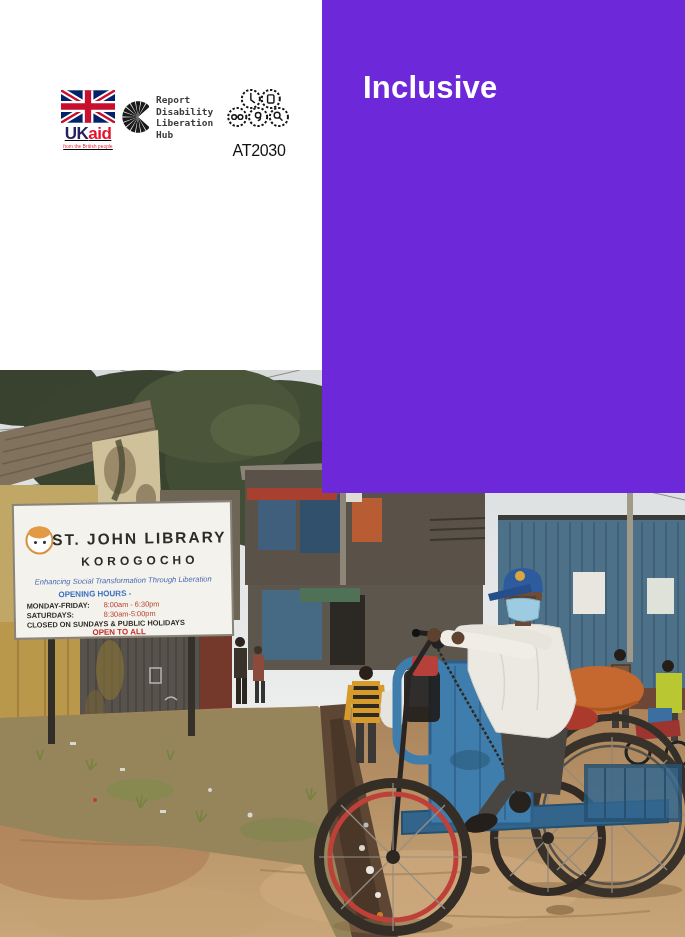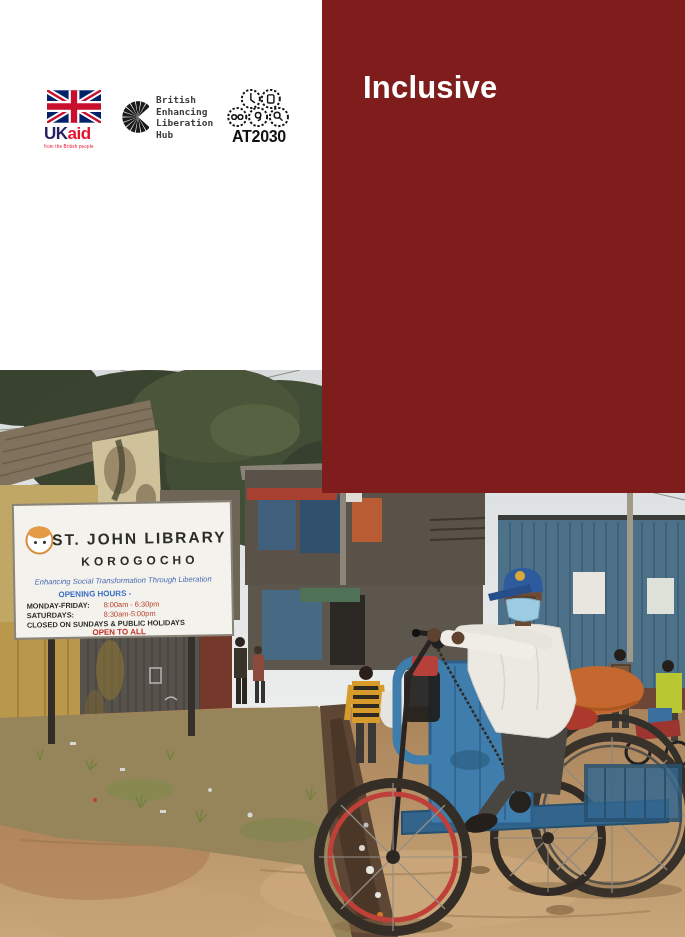--- a/index.html
+++ b/index.html
@@ -3,40 +3,40 @@
 <meta charset="utf-8">
 <style>
   html,body { margin:0; padding:0; background:#ffffff; }
   .page {
     position:relative; width:685px; height:937px; background:#ffffff;
     overflow:hidden; font-family:"Liberation Sans", sans-serif;
   }
 
   
   .logo-row { position:absolute; left:0; top:0; width:322px; height:370px; }
-  .ukaid { position:absolute; left:44px; top:90px; width:60px; text-align:left; }
+  .ukaid { position:absolute; left:58px; top:90px; width:60px; text-align:center;text-decoration:underline; }
   .ukaid svg { display:block; width:54px; height:33px; margin:0 auto; }
   .ukaid-word { font-size:17px; font-weight:700; line-height:1; margin-top:2px; letter-spacing:-0.5px; }
   .ukaid-word .uk  { color:#262262; }
   .ukaid-word .aid { color:#E8112D; }
   .ukaid-tag { font-size:4.5px; color:#E8112D; margin-top:1.5px; letter-spacing:0.2px; }
 
   .gdi { position:absolute; left:119px; top:92px; display:flex; gap:7px; }
   .gdi svg { width:30px; height:50px; display:block; }
   .gdi-text { font-family:"DejaVu Sans Mono", monospace; font-size:9.5px; line-height:11.5px;
               font-weight:bold; color:#3c3c3c; padding-top:2px; white-space:nowrap; }
 
   .at2030 { position:absolute; left:221px; top:89px; width:76px; text-align:center; }
   .at2030 svg { display:block; width:70px; height:38px; margin:0 auto; }
-  .at2030-label { font-size:16px; font-weight:700; color:#111; line-height:1; margin-top:2px; letter-spacing:-0.3px; }
+  .at2030-label { font-size:16px; font-weight:400; color:#111; line-height:1; margin-top:16px; letter-spacing:-0.3px; }
 
   
   .red-block {
     position:absolute; left:322px; top:0; width:363px; height:493px;
-    background:#7f1d1d; z-index:2; box-sizing:border-box;
+    background:#6d28d9; z-index:2; box-sizing:border-box;
     padding:69px 18px 0 41px;
   }
   .title { margin:0; color:#ffffff; font-size:31px; line-height:38.5px; font-weight:700; letter-spacing:0.2px; }
   .title span { display:block; }
   .title .regular { font-weight:400; }
 
   
   .photo { position:absolute; left:0; top:370px; width:611px; height:567px; z-index:1; }
   .photo svg { display:block; width:685px; height:567px; }
 </style>
@@ -75,22 +75,22 @@
             <use href="#gw" transform="rotate(190)"></use>
           <use href="#gw" transform="rotate(210)"></use>
             <use href="#gw" transform="rotate(230)"></use>
           <use href="#gw" transform="rotate(250)"></use>
             <use href="#gw" transform="rotate(270)"></use>
           <use href="#gw" transform="rotate(290)"></use>
             <use href="#gw" transform="rotate(310)"></use>
         </g>
       </svg>
       <div class="gdi-text">
-        <div>British</div>
-        <div>Enhancing</div>
+        <div>Report</div>
+        <div>Disability</div>
         <div>Liberation</div>
         <div>Hub</div>
       </div>
     </div>
 
     <div class="at2030">
       <svg viewBox="0 0 74 42">
         <g fill="none" stroke="#151515" stroke-width="2.2" stroke-dasharray="2.6 2">
           <circle cx="28" cy="11" r="10"></circle>
             <circle cx="50" cy="11" r="10"></circle>

